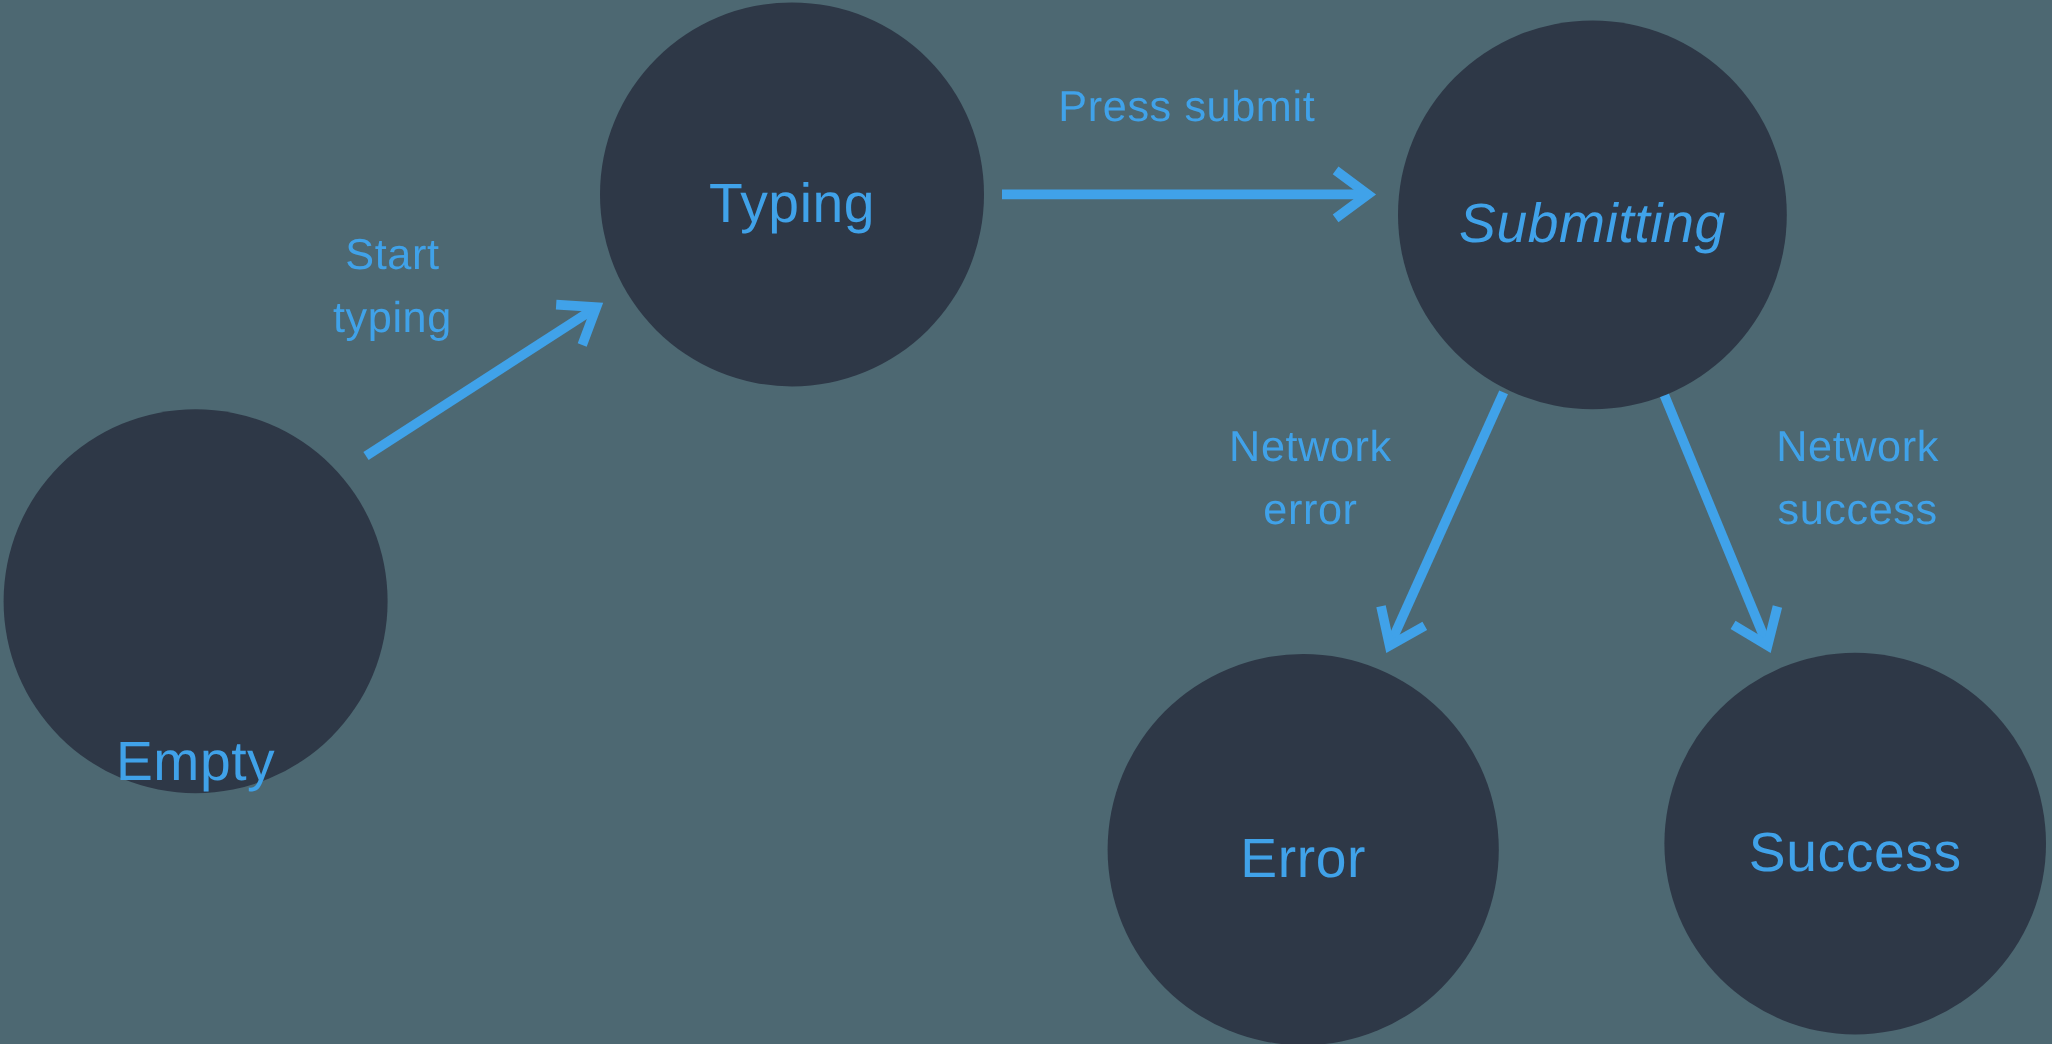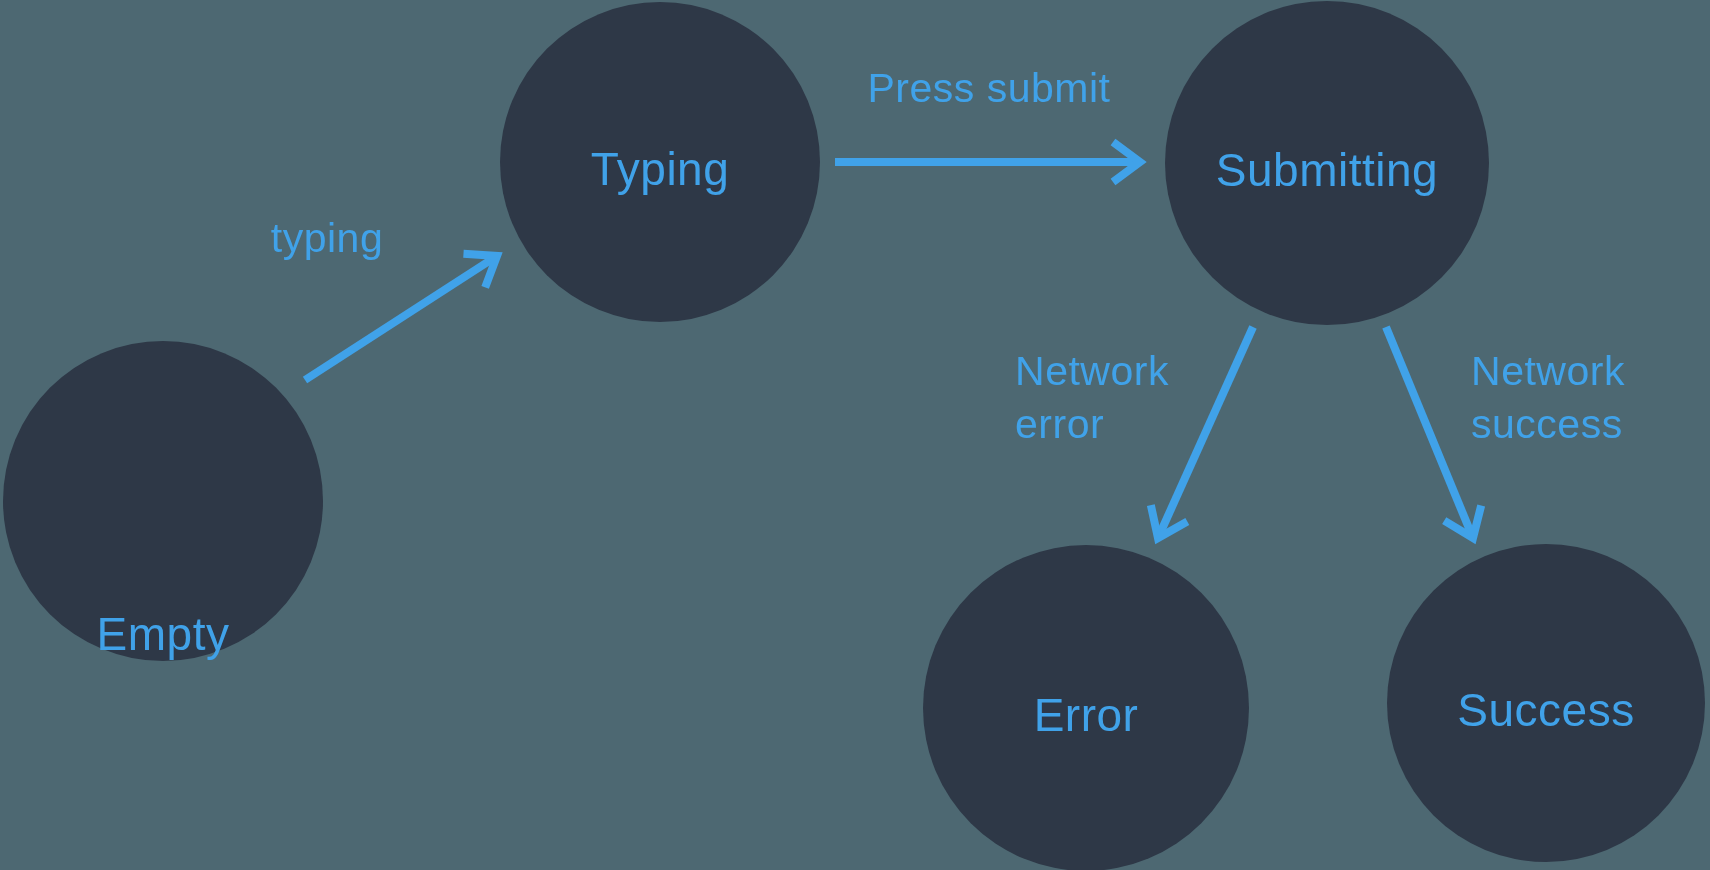--- a/index.html
+++ b/index.html
@@ -43,22 +43,23 @@
   .node-label {
     color: var(--accent, #40a2e9);
     font-size: 46px;
     font-weight: 500;
     letter-spacing: 0.5px;
     white-space: nowrap;
   }
   .edge-label {
     position: absolute;
     transform: translate(-50%, -50%);
+    text-align: center;
     color: var(--accent, #40a2e9);
-    font-size: 41px;
+    font-size: 36px;
     line-height: 53px;
     font-weight: 500;
     letter-spacing: 0.5px;
   }
   .edge-label-line {
     display: block;
     white-space: nowrap;
   }
 </style>
 </head>
@@ -75,32 +76,33 @@
       <line x1="1386" y1="327" x2="1473" y2="538" class="edge-line"></line>
       <polyline points="1444.2179261517729,520.6624042902369 1473,538 1481.1977865991828,505.4147841057597" class="edge-arrowhead"></polyline>
     </svg>
   <div id="nodes-layer">
       <div class="node" style="left: 3px; top: 341px; width: 320px; height: 320px; align-items: flex-end;">
         <span class="node-label">Empty</span>
       </div>
       <div class="node" style="left: 500px; top: 2px; width: 320px; height: 320px;">
         <span class="node-label">Typing</span>
       </div>
-      <div class="node" style="left: 1165px; top: 1px; width: 324px; height: 324px;">
+      <div class="node" style="left: 1165px; top: 17px; width: 324px; height: 324px; font-style: italic;">
         <span class="node-label">Submitting</span>
       </div>
       <div class="node" style="left: 923px; top: 545px; width: 326px; height: 326px;">
         <span class="node-label">Error</span>
       </div>
       <div class="node" style="left: 1387px; top: 544px; width: 318px; height: 318px;">
         <span class="node-label">Success</span>
       </div>
     </div>
   <div id="edge-labels-layer">
       <div class="edge-label" style="left: 327px; top: 238px;">
+        <span class="edge-label-line">Start</span>
         <span class="edge-label-line">typing</span>
       </div>
       <div class="edge-label" style="left: 989px; top: 88px;">
         <span class="edge-label-line">Press submit</span>
       </div>
       <div class="edge-label" style="left: 1092px; top: 398px;">
         <span class="edge-label-line">Network</span>
         <span class="edge-label-line">error</span>
       </div>
       <div class="edge-label" style="left: 1548px; top: 398px;">

